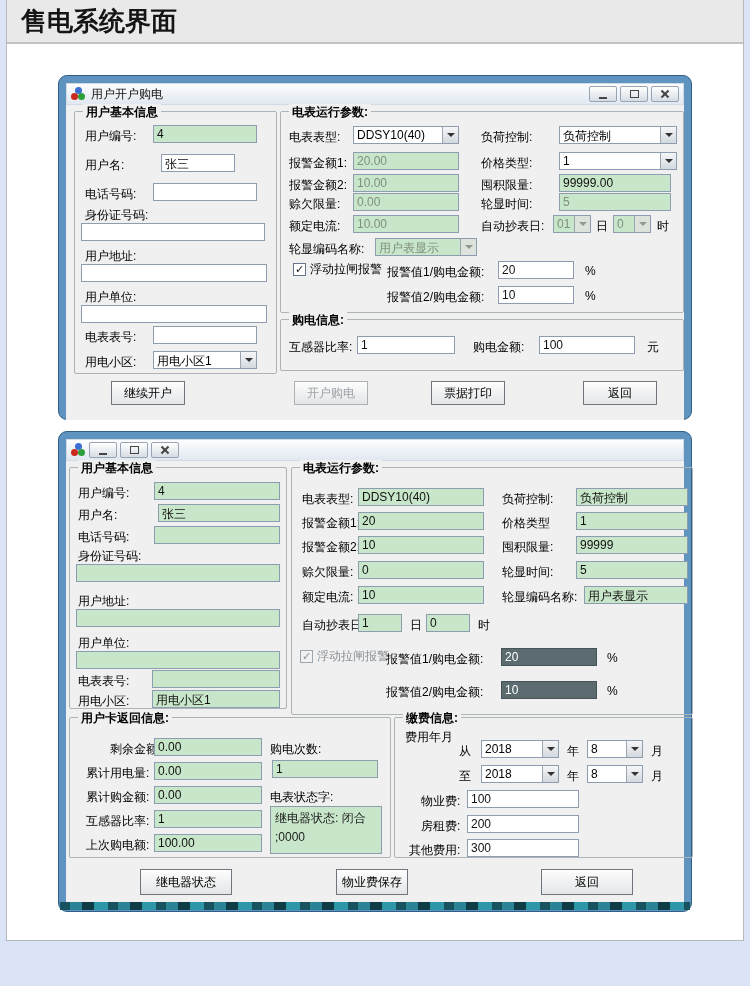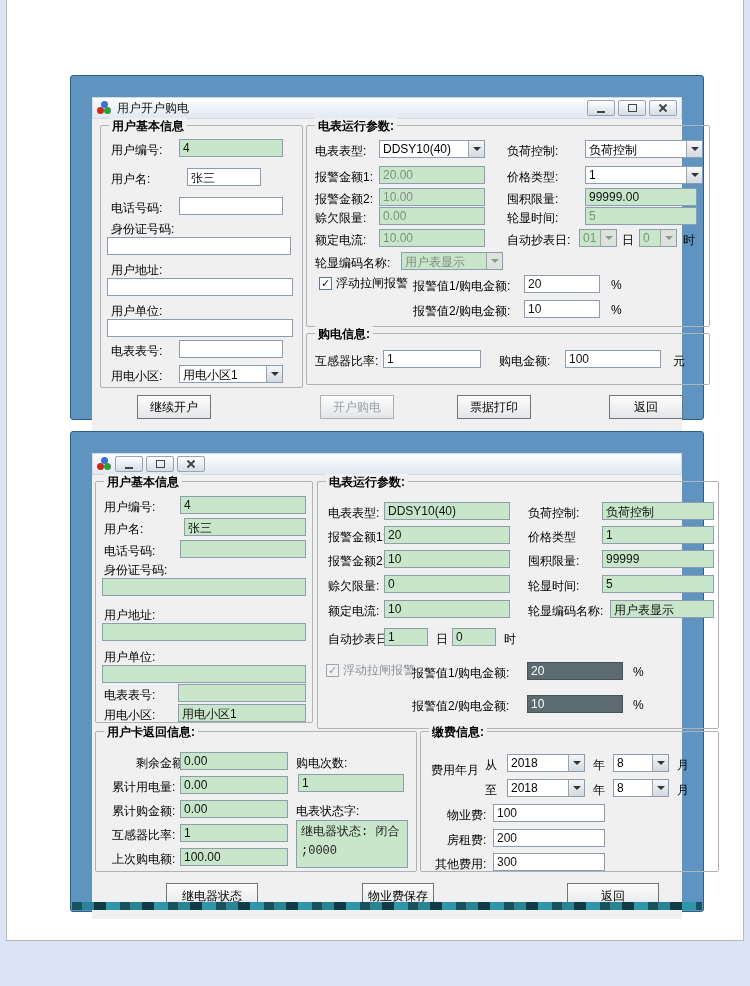--- a/index.html
+++ b/index.html
@@ -1,21 +1,21 @@
 <!DOCTYPE html>
 <html><head>
 <meta charset="utf-8">
 <style>
   * { margin:0; padding:0; box-sizing:border-box; }
   body { font-family:"Liberation Sans", sans-serif; }
   .page { position:relative; width:750px; height:986px; background:#dbe4f6; overflow:hidden; }
   .card { position:absolute; left:6px; top:0; width:738px; height:941px; background:#ffffff; border:1px solid #b9b9b9; border-top:none; }
   .hdr { height:44px; background:#e9e9e9; border-bottom:2px solid #c3c3c3; display:flex; align-items:center; padding-left:14px; font-size:26px; font-weight:bold; color:#151515; }
 
-  .win { position:absolute; background:#5f93c0; border:1px solid #2f5f88; border-radius:3px; padding:21px;margin-left:12px; }
+  .win { position:absolute; background:#5f93c0; border:1px solid #2f5f88; border-radius:9px; padding:7px; }
   .titlebar { height:22px; background:linear-gradient(#fcfdfe,#e1e8f1); border:1px solid #d2dae3; display:flex; align-items:center; padding:0 4px; }
   .title-text { font-size:12px; color:#111; margin-left:5px; flex:1; }
   .app-icon { position:relative; width:15px; height:14px; display:inline-block; }
   .app-icon i { position:absolute; width:7px; height:7px; border-radius:50%; }
   .app-icon .c1 { left:4px; top:0; background:#3b6fd4; }
   .app-icon .c2 { left:0; top:6px; background:#c92a1d; }
   .app-icon .c3 { left:7px; top:6px; background:#2e9e3a; }
   .wc { width:28px; height:16px; border:1px solid #98a3b3; border-radius:2px; background:linear-gradient(#ffffff,#d6dce4); display:inline-flex; align-items:center; justify-content:center; margin-left:3px; }
   .g-min { width:8px; height:2px; background:#454545; margin-top:7px; }
   .g-max { width:9px; height:8px; border:1px solid #454545; }
@@ -48,20 +48,21 @@
   .pbtn.dis { color:#9ba1a7; border-color:#abb0b5; }
 
   .teal-strip { position:absolute; left:1px; right:1px; bottom:1px; height:8px;
     background:repeating-linear-gradient(90deg,#17525f 0 10px,#2b8496 10px 22px,#0f3d47 22px 34px,#2d96a8 34px 48px); }
 </style>
 </head>
 <body>
 
 <div class="page">
   <div class="card">
+    <div class="hdr">售电系统界面</div>
 
     <div class="win" style="left:51px;top:75px;width:634px;height:345px;">
       <div class="titlebar">
         <span class="app-icon">
             <i class="c1"></i>
             <i class="c2"></i>
             <i class="c3"></i>
           </span>
         <span class="title-text">用户开户购电</span>
         <span class="wc">
@@ -284,27 +285,27 @@
           <span class="fld green" style="left:84px;top:44px;width:108px;">0.00</span>
           <span class="lbl" style="left:16px;top:71px;">累计购金额:</span>
           <span class="fld green" style="left:84px;top:68px;width:108px;">0.00</span>
           <span class="lbl" style="left:16px;top:95px;">互感器比率:</span>
           <span class="fld green" style="left:84px;top:92px;width:108px;">1</span>
           <span class="lbl" style="left:16px;top:119px;">上次购电额:</span>
           <span class="fld green" style="left:84px;top:116px;width:108px;">100.00</span>
           <span class="lbl" style="left:200px;top:23px;">购电次数:</span>
           <span class="fld green" style="left:202px;top:42px;width:106px;">1</span>
           <span class="lbl" style="left:200px;top:71px;">电表状态字:</span>
-          <div class="statusbox" style="left:200px;top:88px;width:112px;height:48px;font-family:Liberation Mono, monospace;">继电器状态: 闭合
+          <div class="statusbox" style="left:200px;top:88px;width:112px;height:48px;">继电器状态: 闭合
 ;0000</div>
         </div>
 
         <div class="gb" style="left:328px;top:256px;width:299px;height:141px;text-decoration:underline;">
           <span class="leg">缴费信息:</span>
-          <span class="lbl" style="left:10px;top:30px;text-align:right;">费用年月</span>
+          <span class="lbl" style="left:10px;top:11px;text-align:right;">费用年月</span>
           <span class="lbl" style="left:64px;top:25px;">从</span>
           <div class="dd" style="left:86px;top:22px;width:78px;">
             <span class="val">2018</span>
             <span class="btn">
                 <span class="tri"></span>
               </span>
           </div>
           <span class="lbl" style="left:172px;top:25px;">年</span>
           <div class="dd" style="left:192px;top:22px;width:56px;">
             <span class="val">8</span>

